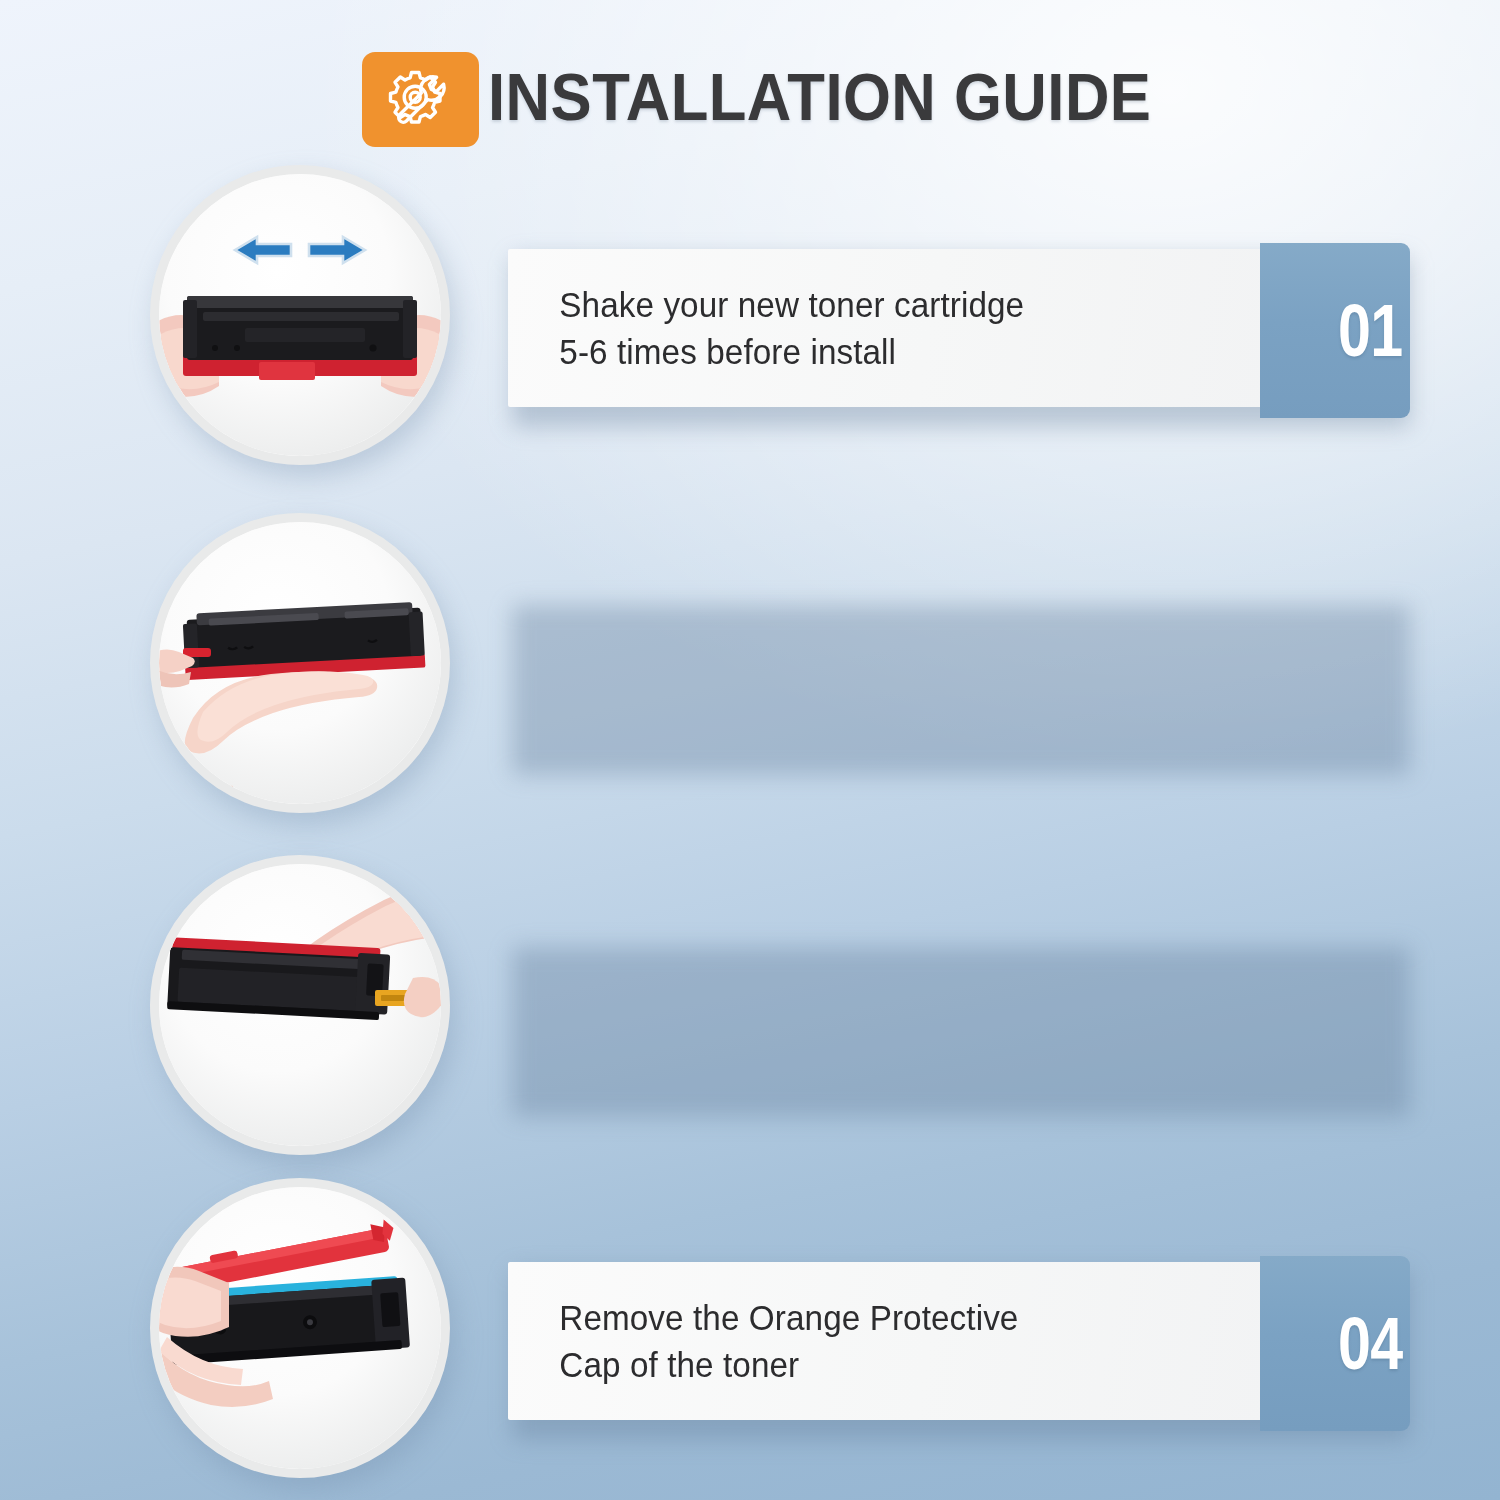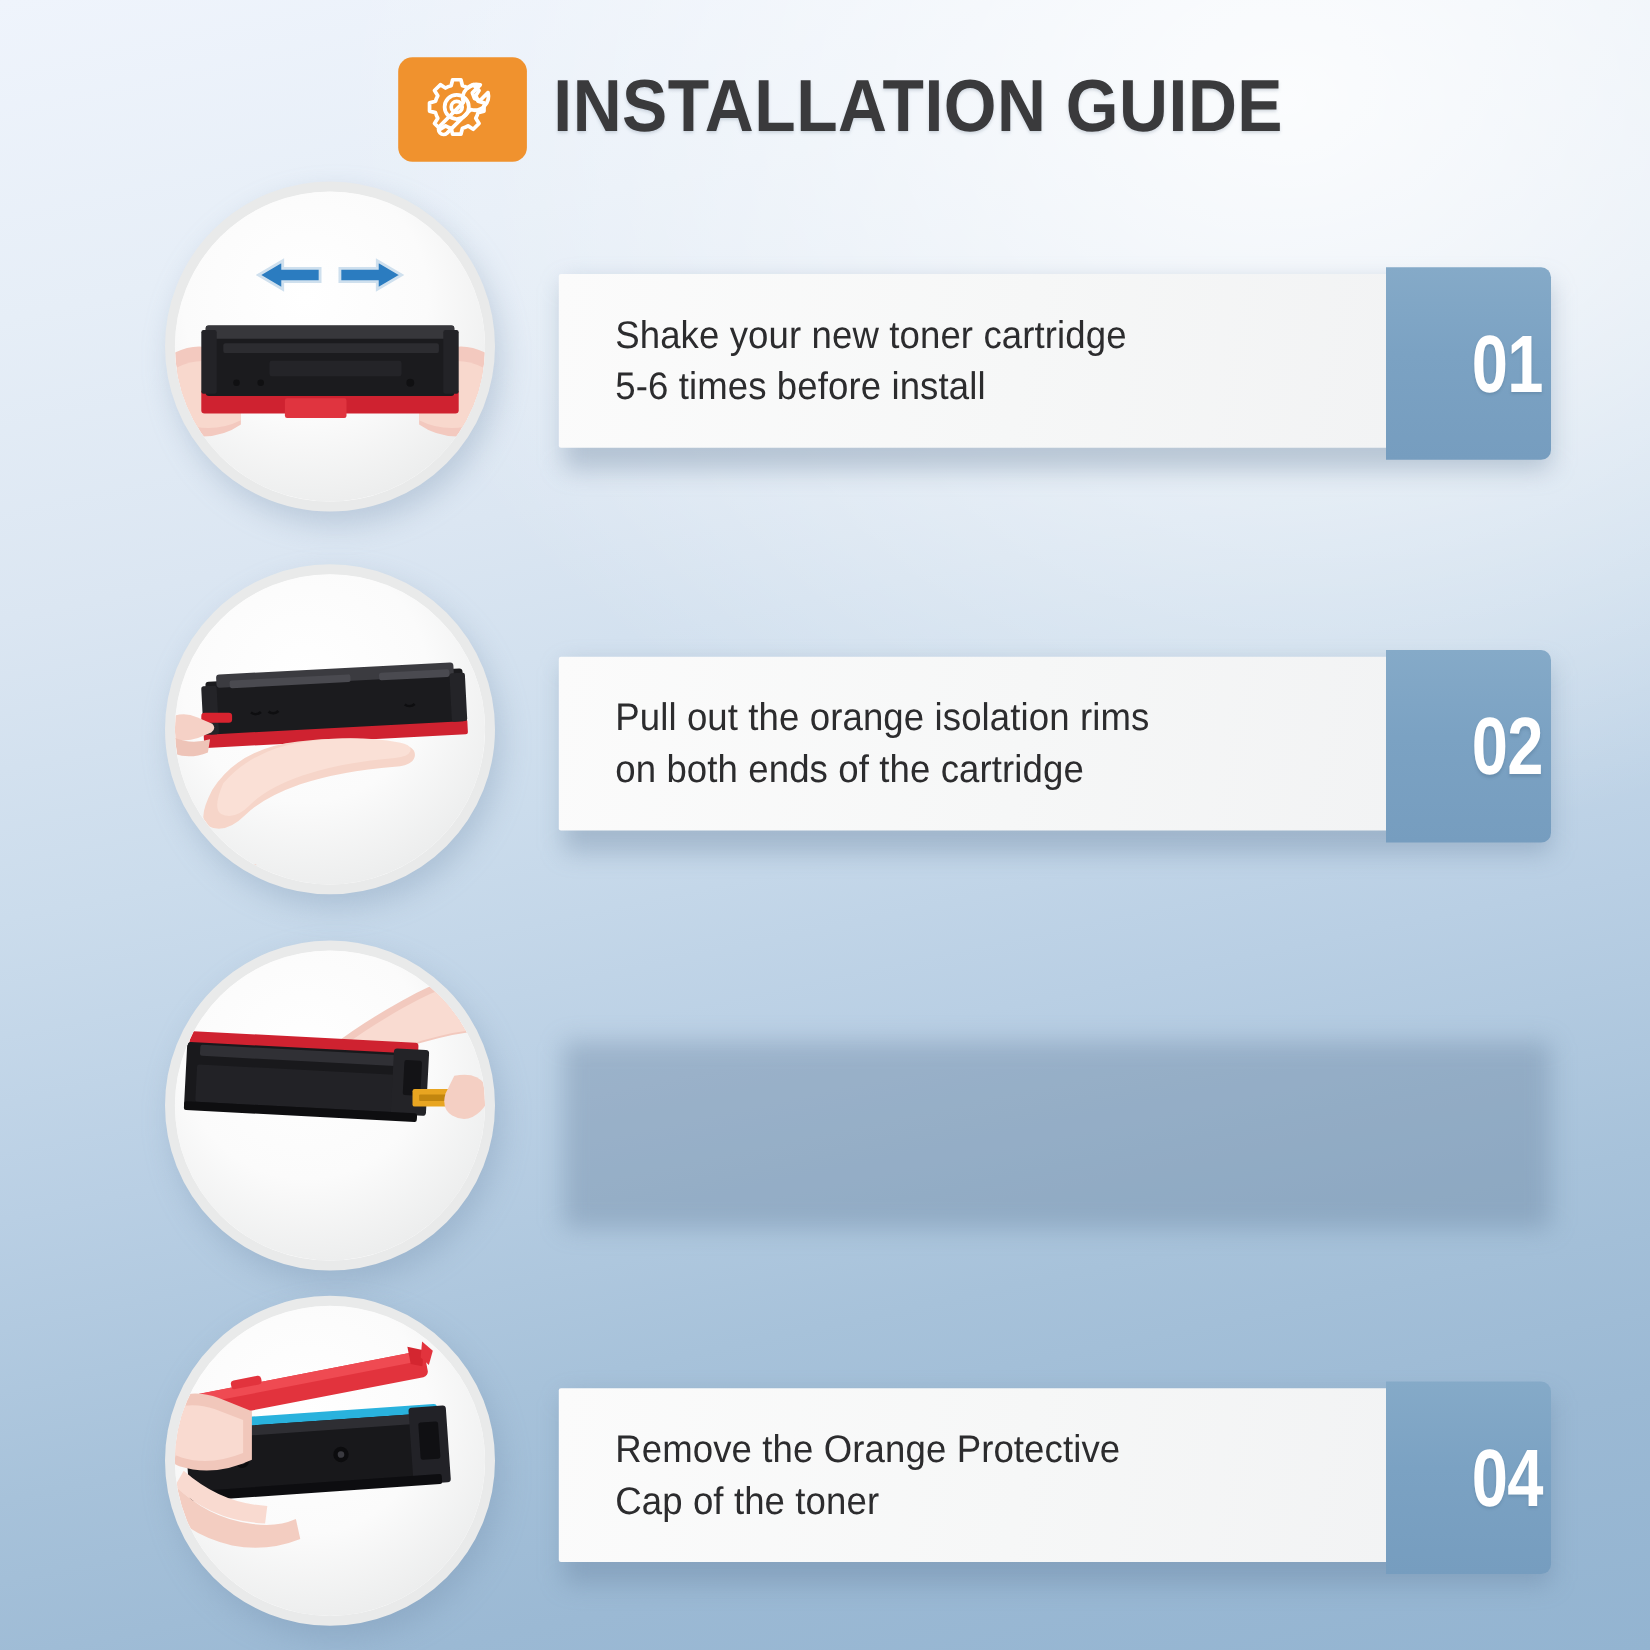--- a/index.html
+++ b/index.html
@@ -24,21 +24,21 @@
         #b9cfe4 61%,
         #a7c2da 75%,
         #9bb9d4 87%,
         #93b4d1 100%);
   }
 
   
   .header {
     position:absolute;
     left:362px; top:52px;
-    display:flex; align-items:center; gap:24px;
+    display:flex; align-items:center; gap:9px;
   }
   .header-icon {
     width:117px; height:95px;
     border-radius:13px;
     background:#f0922e;
     display:flex; align-items:center; justify-content:center;
     flex:0 0 auto;
   }
   .header-icon svg { display:block; }
   .header-title {
@@ -248,27 +248,20 @@
                 <path d="M44 190 q28-32 76-38 q44-6 84 1 q12 2 10 8 q-2 5 -14 6 q-48 4 -84 16 q-32 11 -48 27 q-14 14 -26 8 q-8-5 2-28 z" fill="#fae0d6"></path>
                 <path d="M14 214 q6 24 26 38 q14 10 34 12 l-2 18 q-32-4 -52-20 q-18-14 -22-40 z" fill="#f0cabd"></path>
               </g>
             </svg>
           </div>
         </div>
       </div>
 
       <div class="card">
         <div class="card-shadow"></div>
-        <div class="card-body">
-          <div class="card-text">Pull out the orange isolation rims
-on both ends of the cartridge</div>
-        </div>
-        <div class="card-number">
-          <span>02</span>
-        </div>
       </div>
     </div>
 
     <div class="step step-3">
       <div class="photo-wrap">
         <div class="photo-shadow"></div>
         <div class="photo">
           <div class="photo-inner">
             <svg width="282" height="282" viewBox="0 0 282 282" aria-hidden="true">
 

